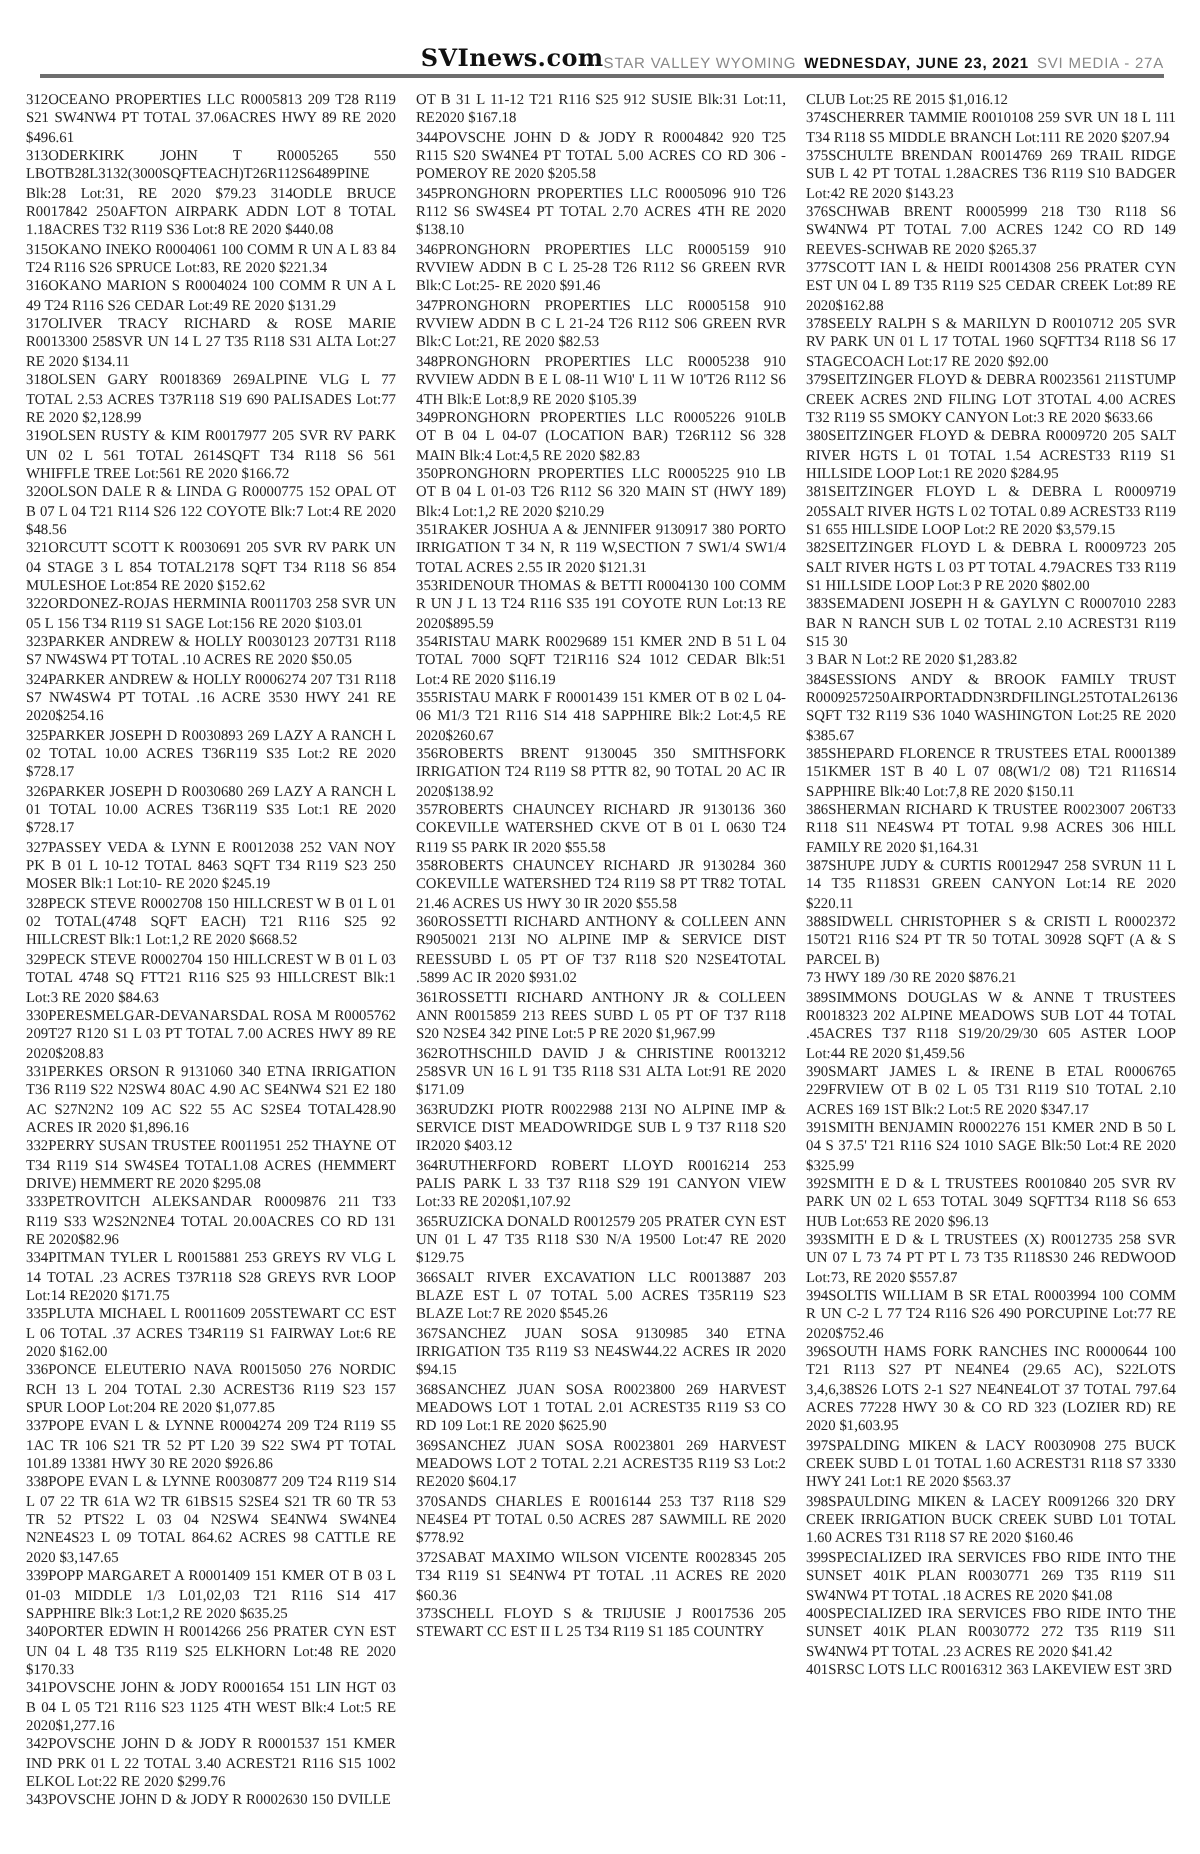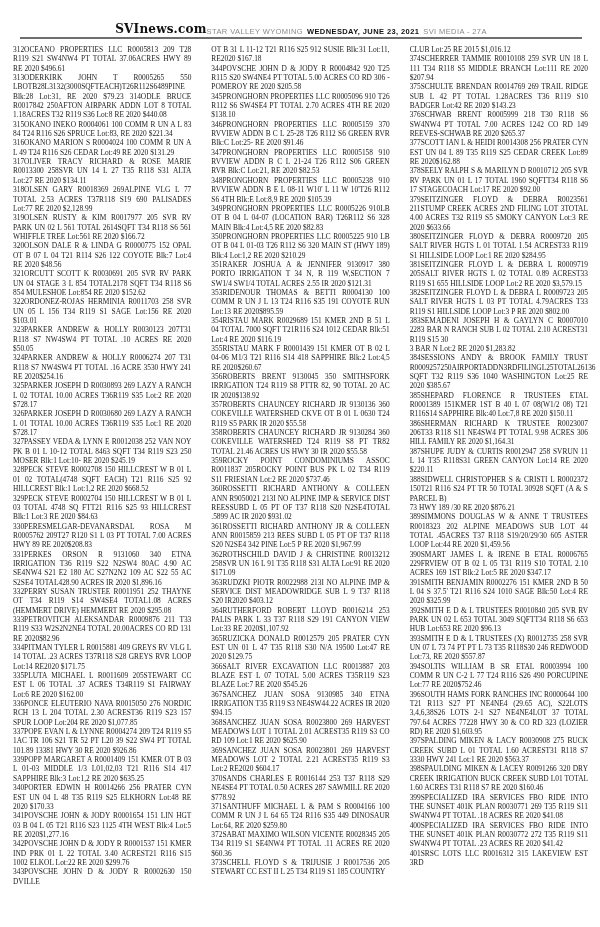--- a/index.html
+++ b/index.html
@@ -7,42 +7,42 @@
     width: 600px; height: 927px;
     background: #ffffff;
     font-family: "Liberation Serif", serif;
     color: #1d1d1d;
     overflow: hidden;
   }
   .page { width: 600px; height: 927px; position: relative; }
 
   header.masthead {
     position: absolute; top: 22px; left: 20px; right: 18px;
-    display: flex; justify-content: center; align-items: flex-end;
+    display: flex; justify-content: flex-end; align-items: flex-end;
   }
   .site {
     font-family: "DejaVu Serif", serif;
     font-weight: bold; font-size: 12px; letter-spacing: 0.2px; color: #111;
   }
   .meta {
     font-family: "Liberation Sans", sans-serif;
     font-size: 7.5px; letter-spacing: 0.4px; color: #8a8a8a;
     display: inline-flex; gap: 4px; align-items: baseline;
     text-transform: uppercase; white-space: nowrap;
   }
   .meta .date { color: #111; font-weight: bold; }
 
   .rule {
     position: absolute; top: 37px; left: 20px; right: 18px;
     border-top: 2px solid #6e6e6e;
   }
 
   main.columns {
     position: absolute; top: 45px; left: 13px; right: 12px;
-    display: flex; gap: 20px;
+    display: flex; gap: 10px;
   }
   .col { flex: 1 1 0; min-width: 0; }
   p.entry {
     margin: 0; padding: 0;
     font-family: "Liberation Serif", serif;
     font-size: 7.4px; line-height: 9.35px;
     text-align: justify;
     color: #222;
     word-spacing: 0.1px;
   }
@@ -79,59 +79,58 @@
         <p class="entry">324PARKER ANDREW &amp; HOLLY R0006274 207 T31 R118 S7 NW4SW4 PT TOTAL .16 ACRE 3530 HWY 241 RE 2020$254.16</p>
         <p class="entry">325PARKER JOSEPH D R0030893 269 LAZY A RANCH L 02 TOTAL 10.00 ACRES T36R119 S35 Lot:2 RE 2020 $728.17</p>
         <p class="entry">326PARKER JOSEPH D R0030680 269 LAZY A RANCH L 01 TOTAL 10.00 ACRES T36R119 S35 Lot:1 RE 2020 $728.17</p>
         <p class="entry">327PASSEY VEDA &amp; LYNN E R0012038 252 VAN NOY PK B 01 L 10-12 TOTAL 8463 SQFT T34 R119 S23 250 MOSER Blk:1 Lot:10- RE 2020 $245.19</p>
         <p class="entry">328PECK STEVE R0002708 150 HILLCREST W B 01 L 01 02 TOTAL(4748 SQFT EACH) T21 R116 S25 92 HILLCREST Blk:1 Lot:1,2 RE 2020 $668.52</p>
         <p class="entry">329PECK STEVE R0002704 150 HILLCREST W B 01 L 03 TOTAL 4748 SQ FTT21 R116 S25 93 HILLCREST Blk:1 Lot:3 RE 2020 $84.63</p>
         <p class="entry">330PERESMELGAR-DEVANARSDAL ROSA M R0005762 209T27 R120 S1 L 03 PT TOTAL 7.00 ACRES HWY 89 RE 2020$208.83</p>
         <p class="entry">331PERKES ORSON R 9131060 340 ETNA IRRIGATION T36 R119 S22 N2SW4 80AC 4.90 AC SE4NW4 S21 E2 180 AC S27N2N2 109 AC S22 55 AC S2SE4 TOTAL428.90 ACRES IR 2020 $1,896.16</p>
         <p class="entry">332PERRY SUSAN TRUSTEE R0011951 252 THAYNE OT T34 R119 S14 SW4SE4 TOTAL1.08 ACRES (HEMMERT DRIVE) HEMMERT RE 2020 $295.08</p>
         <p class="entry">333PETROVITCH ALEKSANDAR R0009876 211 T33 R119 S33 W2S2N2NE4 TOTAL 20.00ACRES CO RD 131 RE 2020$82.96</p>
-        <p class="entry">334PITMAN TYLER L R0015881 409 GREYS RV VLG L 14 TOTAL .23 ACRES T37R118 S28 GREYS RVR LOOP Lot:14 RE2020 $171.75</p>
+        <p class="entry">334PITMAN TYLER L R0015881 253 GREYS RV VLG L 14 TOTAL .23 ACRES T37R118 S28 GREYS RVR LOOP Lot:14 RE2020 $171.75</p>
         <p class="entry">335PLUTA MICHAEL L R0011609 205STEWART CC EST L 06 TOTAL .37 ACRES T34R119 S1 FAIRWAY Lot:6 RE 2020 $162.00</p>
         <p class="entry">336PONCE ELEUTERIO NAVA R0015050 276 NORDIC RCH 13 L 204 TOTAL 2.30 ACREST36 R119 S23 157 SPUR LOOP Lot:204 RE 2020 $1,077.85</p>
         <p class="entry">337POPE EVAN L &amp; LYNNE R0004274 209 T24 R119 S5 1AC TR 106 S21 TR 52 PT L20 39 S22 SW4 PT TOTAL 101.89 13381 HWY 30 RE 2020 $926.86</p>
+        <p class="entry">338POPE EVAN L &amp; LYNNE R0030877 209 T24 R119 S14 L 07 22 TR 61A W2 TR 61BS15 S2SE4 S21 TR 60 TR 53 TR 52 PTS22 L 03 04 N2SW4 SE4NW4 SW4NE4 N2NE4S23 L 09 TOTAL 864.62 ACRES 98 CATTLE RE 2020 $3,147.65</p>
         <p class="entry">339POPP MARGARET A R0001409 151 KMER OT B 03 L 01-03 MIDDLE 1/3 L01,02,03 T21 R116 S14 417 SAPPHIRE Blk:3 Lot:1,2 RE 2020 $635.25</p>
         <p class="entry">340PORTER EDWIN H R0014266 256 PRATER CYN EST UN 04 L 48 T35 R119 S25 ELKHORN Lot:48 RE 2020 $170.33</p>
         <p class="entry">341POVSCHE JOHN &amp; JODY R0001654 151 LIN HGT 03 B 04 L 05 T21 R116 S23 1125 4TH WEST Blk:4 Lot:5 RE 2020$1,277.16</p>
         <p class="entry">342POVSCHE JOHN D &amp; JODY R R0001537 151 KMER IND PRK 01 L 22 TOTAL 3.40 ACREST21 R116 S15 1002 ELKOL Lot:22 RE 2020 $299.76</p>
         <p class="entry">343POVSCHE JOHN D &amp; JODY R R0002630 150 DVILLE</p>
       </div>
     <div class="col">
         <p class="entry">OT B 31 L 11-12 T21 R116 S25 912 SUSIE Blk:31 Lot:11, RE2020 $167.18</p>
         <p class="entry">344POVSCHE JOHN D &amp; JODY R R0004842 920 T25 R115 S20 SW4NE4 PT TOTAL 5.00 ACRES CO RD 306 - POMEROY RE 2020 $205.58</p>
         <p class="entry">345PRONGHORN PROPERTIES LLC R0005096 910 T26 R112 S6 SW4SE4 PT TOTAL 2.70 ACRES 4TH RE 2020 $138.10</p>
-        <p class="entry">346PRONGHORN PROPERTIES LLC R0005159 370 RVVIEW ADDN B C L 25-28 T26 R112 S6 GREEN RVR Blk:C Lot:25- RE 2020 $91.46</p>
+        <p class="entry">346PRONGHORN PROPERTIES LLC R0005159 910 RVVIEW ADDN B C L 25-28 T26 R112 S6 GREEN RVR Blk:C Lot:25- RE 2020 $91.46</p>
         <p class="entry">347PRONGHORN PROPERTIES LLC R0005158 910 RVVIEW ADDN B C L 21-24 T26 R112 S06 GREEN RVR Blk:C Lot:21, RE 2020 $82.53</p>
         <p class="entry">348PRONGHORN PROPERTIES LLC R0005238 910 RVVIEW ADDN B E L 08-11 W10' L 11 W 10'T26 R112 S6 4TH Blk:E Lot:8,9 RE 2020 $105.39</p>
         <p class="entry">349PRONGHORN PROPERTIES LLC R0005226 910LB OT B 04 L 04-07 (LOCATION BAR) T26R112 S6 328 MAIN Blk:4 Lot:4,5 RE 2020 $82.83</p>
         <p class="entry">350PRONGHORN PROPERTIES LLC R0005225 910 LB OT B 04 L 01-03 T26 R112 S6 320 MAIN ST (HWY 189) Blk:4 Lot:1,2 RE 2020 $210.29</p>
         <p class="entry">351RAKER JOSHUA A &amp; JENNIFER 9130917 380 PORTO IRRIGATION T 34 N, R 119 W,SECTION 7 SW1/4 SW1/4 TOTAL ACRES 2.55 IR 2020 $121.31</p>
         <p class="entry">353RIDENOUR THOMAS &amp; BETTI R0004130 100 COMM R UN J L 13 T24 R116 S35 191 COYOTE RUN Lot:13 RE 2020$895.59</p>
         <p class="entry">354RISTAU MARK R0029689 151 KMER 2ND B 51 L 04 TOTAL 7000 SQFT T21R116 S24 1012 CEDAR Blk:51 Lot:4 RE 2020 $116.19</p>
         <p class="entry">355RISTAU MARK F R0001439 151 KMER OT B 02 L 04-06 M1/3 T21 R116 S14 418 SAPPHIRE Blk:2 Lot:4,5 RE 2020$260.67</p>
         <p class="entry">356ROBERTS BRENT 9130045 350 SMITHSFORK IRRIGATION T24 R119 S8 PTTR 82, 90 TOTAL 20 AC IR 2020$138.92</p>
         <p class="entry">357ROBERTS CHAUNCEY RICHARD JR 9130136 360 COKEVILLE WATERSHED CKVE OT B 01 L 0630 T24 R119 S5 PARK IR 2020 $55.58</p>
         <p class="entry">358ROBERTS CHAUNCEY RICHARD JR 9130284 360 COKEVILLE WATERSHED T24 R119 S8 PT TR82 TOTAL 21.46 ACRES US HWY 30 IR 2020 $55.58</p>
-        <p class="entry">359ROCKY POINT CONDOMINIUMS ASSOC R0011837 205ROCKY POINT BUS PK L 02 T34 R119 S11 FRIESIAN Lot:2 RE 2020 $737.46</p>
         <p class="entry">360ROSSETTI RICHARD ANTHONY &amp; COLLEEN ANN R9050021 213I NO ALPINE IMP &amp; SERVICE DIST REESSUBD L 05 PT OF T37 R118 S20 N2SE4TOTAL .5899 AC IR 2020 $931.02</p>
         <p class="entry">361ROSSETTI RICHARD ANTHONY JR &amp; COLLEEN ANN R0015859 213 REES SUBD L 05 PT OF T37 R118 S20 N2SE4 342 PINE Lot:5 P RE 2020 $1,967.99</p>
         <p class="entry">362ROTHSCHILD DAVID J &amp; CHRISTINE R0013212 258SVR UN 16 L 91 T35 R118 S31 ALTA Lot:91 RE 2020 $171.09</p>
         <p class="entry">363RUDZKI PIOTR R0022988 213I NO ALPINE IMP &amp; SERVICE DIST MEADOWRIDGE SUB L 9 T37 R118 S20 IR2020 $403.12</p>
         <p class="entry">364RUTHERFORD ROBERT LLOYD R0016214 253 PALIS PARK L 33 T37 R118 S29 191 CANYON VIEW Lot:33 RE 2020$1,107.92</p>
         <p class="entry">365RUZICKA DONALD R0012579 205 PRATER CYN EST UN 01 L 47 T35 R118 S30 N/A 19500 Lot:47 RE 2020 $129.75</p>
         <p class="entry">366SALT RIVER EXCAVATION LLC R0013887 203 BLAZE EST L 07 TOTAL 5.00 ACRES T35R119 S23 BLAZE Lot:7 RE 2020 $545.26</p>
         <p class="entry">367SANCHEZ JUAN SOSA 9130985 340 ETNA IRRIGATION T35 R119 S3 NE4SW44.22 ACRES IR 2020 $94.15</p>
         <p class="entry">368SANCHEZ JUAN SOSA R0023800 269 HARVEST MEADOWS LOT 1 TOTAL 2.01 ACREST35 R119 S3 CO RD 109 Lot:1 RE 2020 $625.90</p>
         <p class="entry">369SANCHEZ JUAN SOSA R0023801 269 HARVEST MEADOWS LOT 2 TOTAL 2.21 ACREST35 R119 S3 Lot:2 RE2020 $604.17</p>
         <p class="entry">370SANDS CHARLES E R0016144 253 T37 R118 S29 NE4SE4 PT TOTAL 0.50 ACRES 287 SAWMILL RE 2020 $778.92</p>
-        <p class="entry">371SANTHUFF MICHAEL L &amp; PAM S R0004166 100 COMM R UN J L 64 65 T24 R116 S35 449 DINOSAUR Lot:64, RE 2020 $259.80</p>
         <p class="entry">372SABAT MAXIMO WILSON VICENTE R0028345 205 T34 R119 S1 SE4NW4 PT TOTAL .11 ACRES RE 2020 $60.36</p>
         <p class="entry">373SCHELL FLOYD S &amp; TRIJUSIE J R0017536 205 STEWART CC EST II L 25 T34 R119 S1 185 COUNTRY</p>
       </div>
     <div class="col">
         <p class="entry">CLUB Lot:25 RE 2015 $1,016.12</p>
         <p class="entry">374SCHERRER TAMMIE R0010108 259 SVR UN 18 L 111 T34 R118 S5 MIDDLE BRANCH Lot:111 RE 2020 $207.94</p>
         <p class="entry">375SCHULTE BRENDAN R0014769 269 TRAIL RIDGE SUB L 42 PT TOTAL 1.28ACRES T36 R119 S10 BADGER Lot:42 RE 2020 $143.23</p>
         <p class="entry">376SCHWAB BRENT R0005999 218 T30 R118 S6 SW4NW4 PT TOTAL 7.00 ACRES 1242 CO RD 149 REEVES-SCHWAB RE 2020 $265.37</p>
         <p class="entry">377SCOTT IAN L &amp; HEIDI R0014308 256 PRATER CYN EST UN 04 L 89 T35 R119 S25 CEDAR CREEK Lot:89 RE 2020$162.88</p>
         <p class="entry">378SEELY RALPH S &amp; MARILYN D R0010712 205 SVR RV PARK UN 01 L 17 TOTAL 1960 SQFTT34 R118 S6 17 STAGECOACH Lot:17 RE 2020 $92.00</p>
@@ -151,17 +150,17 @@
         <p class="entry">390SMART JAMES L &amp; IRENE B ETAL R0006765 229FRVIEW OT B 02 L 05 T31 R119 S10 TOTAL 2.10 ACRES 169 1ST Blk:2 Lot:5 RE 2020 $347.17</p>
         <p class="entry">391SMITH BENJAMIN R0002276 151 KMER 2ND B 50 L 04 S 37.5' T21 R116 S24 1010 SAGE Blk:50 Lot:4 RE 2020 $325.99</p>
         <p class="entry">392SMITH E D &amp; L TRUSTEES R0010840 205 SVR RV PARK UN 02 L 653 TOTAL 3049 SQFTT34 R118 S6 653 HUB Lot:653 RE 2020 $96.13</p>
         <p class="entry">393SMITH E D &amp; L TRUSTEES (X) R0012735 258 SVR UN 07 L 73 74 PT PT L 73 T35 R118S30 246 REDWOOD Lot:73, RE 2020 $557.87</p>
         <p class="entry">394SOLTIS WILLIAM B SR ETAL R0003994 100 COMM R UN C-2 L 77 T24 R116 S26 490 PORCUPINE Lot:77 RE 2020$752.46</p>
         <p class="entry">396SOUTH HAMS FORK RANCHES INC R0000644 100 T21 R113 S27 PT NE4NE4 (29.65 AC), S22LOTS 3,4,6,38S26 LOTS 2-1 S27 NE4NE4LOT 37 TOTAL 797.64 ACRES 77228 HWY 30 &amp; CO RD 323 (LOZIER RD) RE 2020 $1,603.95</p>
         <p class="entry">397SPALDING MIKEN &amp; LACY R0030908 275 BUCK CREEK SUBD L 01 TOTAL 1.60 ACREST31 R118 S7 3330 HWY 241 Lot:1 RE 2020 $563.37</p>
         <p class="entry">398SPAULDING MIKEN &amp; LACEY R0091266 320 DRY CREEK IRRIGATION BUCK CREEK SUBD L01 TOTAL 1.60 ACRES T31 R118 S7 RE 2020 $160.46</p>
         <p class="entry">399SPECIALIZED IRA SERVICES FBO RIDE INTO THE SUNSET 401K PLAN R0030771 269 T35 R119 S11 SW4NW4 PT TOTAL .18 ACRES RE 2020 $41.08</p>
         <p class="entry">400SPECIALIZED IRA SERVICES FBO RIDE INTO THE SUNSET 401K PLAN R0030772 272 T35 R119 S11 SW4NW4 PT TOTAL .23 ACRES RE 2020 $41.42</p>
-        <p class="entry">401SRSC LOTS LLC R0016312 315 LAKEVIEW EST 3RD</p>
+        <p class="entry">401SRSC LOTS LLC R0016312 363 LAKEVIEW EST 3RD</p>
       </div>
   </main>
 
 </div>
 
 </body></html>

